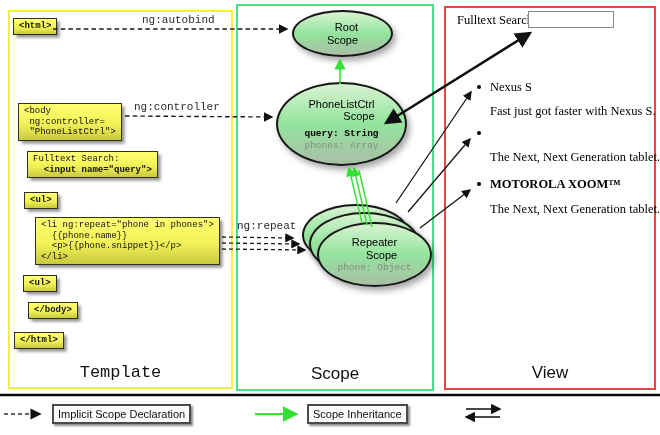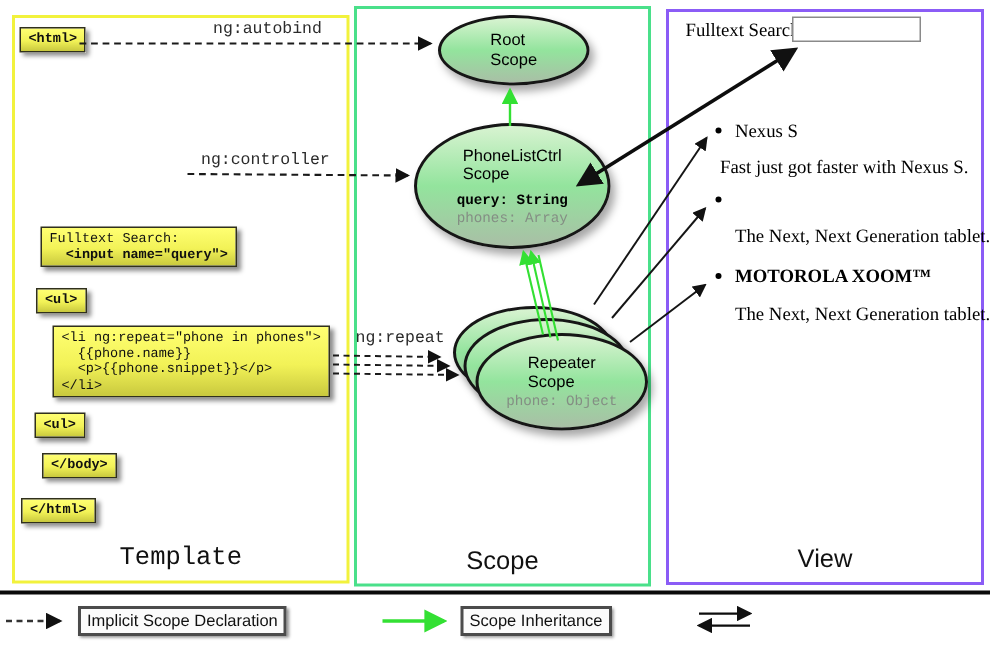--- a/index.html
+++ b/index.html
@@ -2,37 +2,37 @@
 <html><head>
 <meta charset="utf-8">
 <style>
   html,body{margin:0;padding:0;background:#fff;}
   .canvas{position:relative;width:660px;height:435px;background:#fff;overflow:hidden;
           font-family:"Liberation Sans",sans-serif;}
   
   .col{position:absolute;background:transparent;}
   .col-template{left:8px;top:10px;width:221px;height:375px;border:2px solid #f2f23c;font-family:Liberation Mono, monospace;}
   .col-model{left:236px;top:4px;width:194px;height:383px;border:2px solid #4ae08a;}
-  .col-view{left:444px;top:6px;width:208px;height:380px;border:2px solid #8b5cf6;}
+  .col-view{left:444px;top:6px;width:208px;height:380px;border:2px solid #ef4444;}
   .col-label{position:absolute;bottom:5px;left:0;width:100%;text-align:center;
              font-size:17px;color:#111;}
   
   .codebox{position:absolute;z-index:4;
            background:linear-gradient(180deg,#ffff72 0%,#f2f257 55%,#c9c93e 100%);
            border:1.5px solid #30301c;box-shadow:2.5px 2.5px 3px rgba(0,0,0,0.45);
            padding:2px 5px;font-family:"Liberation Mono",monospace;font-size:9px;
            line-height:10.5px;color:#101010;}
   .cl{white-space:pre;}
   .cl.bold{font-weight:bold;}
   
   .ellipse{position:absolute;border:2px solid #161616;border-radius:50%;
            background:linear-gradient(180deg,#d8f3d1 0%,#93e49d 50%,#a9bfa6 100%);
            box-shadow:3px 4px 6px rgba(0,0,0,0.35);
            display:flex;flex-direction:column;align-items:center;justify-content:center;
-           text-align:left;}
+           text-align:right;}
   .e-root{left:292px;top:10px;width:97px;height:43px;z-index:3;}
   .e-plc{left:276px;top:82px;width:127px;height:80px;z-index:3;}
   .e-rep-back{left:302px;top:204px;width:104px;height:58px;z-index:1;}
   .e-rep-mid{left:309px;top:212px;width:107px;height:60px;z-index:2;}
   .e-rep-front{left:317px;top:222px;width:111px;height:61px;z-index:3;}
   .etitle{font-size:11px;line-height:12.5px;white-space:pre-line;color:#000;}
   .eprop{font-family:"Liberation Mono",monospace;font-size:9.5px;line-height:11px;margin-top:1px;}
   .eprop.strong{font-weight:bold;color:#000;margin-top:5px;}
   .eprop.muted{color:#848e84;}
   
@@ -68,20 +68,25 @@
   </div>
   <div class="col col-model">
     <div class="col-label">Scope</div>
   </div>
   <div class="col col-view">
     <div class="col-label">View</div>
   </div>
 
   <div class="codebox" style="left:13px;top:18px;">
     <div class="cl bold">&lt;html&gt;</div>
+  </div>
+  <div class="codebox" style="left:18px;top:103px;">
+    <div class="cl">&lt;body</div>
+    <div class="cl"> ng:controller=</div>
+    <div class="cl"> "PhoneListCtrl"&gt;</div>
   </div>
   <div class="codebox" style="left:27px;top:151px;">
     <div class="cl">Fulltext Search:</div>
     <div class="cl bold">  &lt;input name="query"&gt;</div>
   </div>
   <div class="codebox" style="left:24px;top:192px;">
     <div class="cl bold">&lt;ul&gt;</div>
   </div>
   <div class="codebox" style="left:35px;top:217px;">
     <div class="cl">&lt;li ng:repeat="phone in phones"&gt;</div>
@@ -119,21 +124,21 @@
     <div class="etitle">Repeater
 Scope</div>
     <div class="eprop muted">phone: Object</div>
   </div>
 
   <div class="vtext vsearch-label">Fulltext Search:</div>
   <input class="vinput" value="" style="">
 
   <div class="bullet" style="left:477px;top:85px;"></div>
   <div class="vtext" style="left:490px;top:80px;">Nexus S</div>
-  <div class="vtext" style="left:480px;top:104px;">Fast just got faster with Nexus S.</div>
+  <div class="vtext" style="left:490px;top:104px;">Fast just got faster with Nexus S.</div>
 
   <div class="bullet" style="left:477px;top:131px;"></div>
   <div class="vtext" style="left:490px;top:150px;">The Next, Next Generation tablet.</div>
 
   <div class="bullet" style="left:477px;top:182px;"></div>
   <div class="vtext" style="left:490px;top:177px;font-weight:bold;">MOTOROLA XOOM™</div>
   <div class="vtext" style="left:490px;top:202px;">The Next, Next Generation tablet.</div>
 
   <div class="legendbox lg1">Implicit Scope Declaration</div>
   <div class="legendbox lg2">Scope Inheritance</div>

